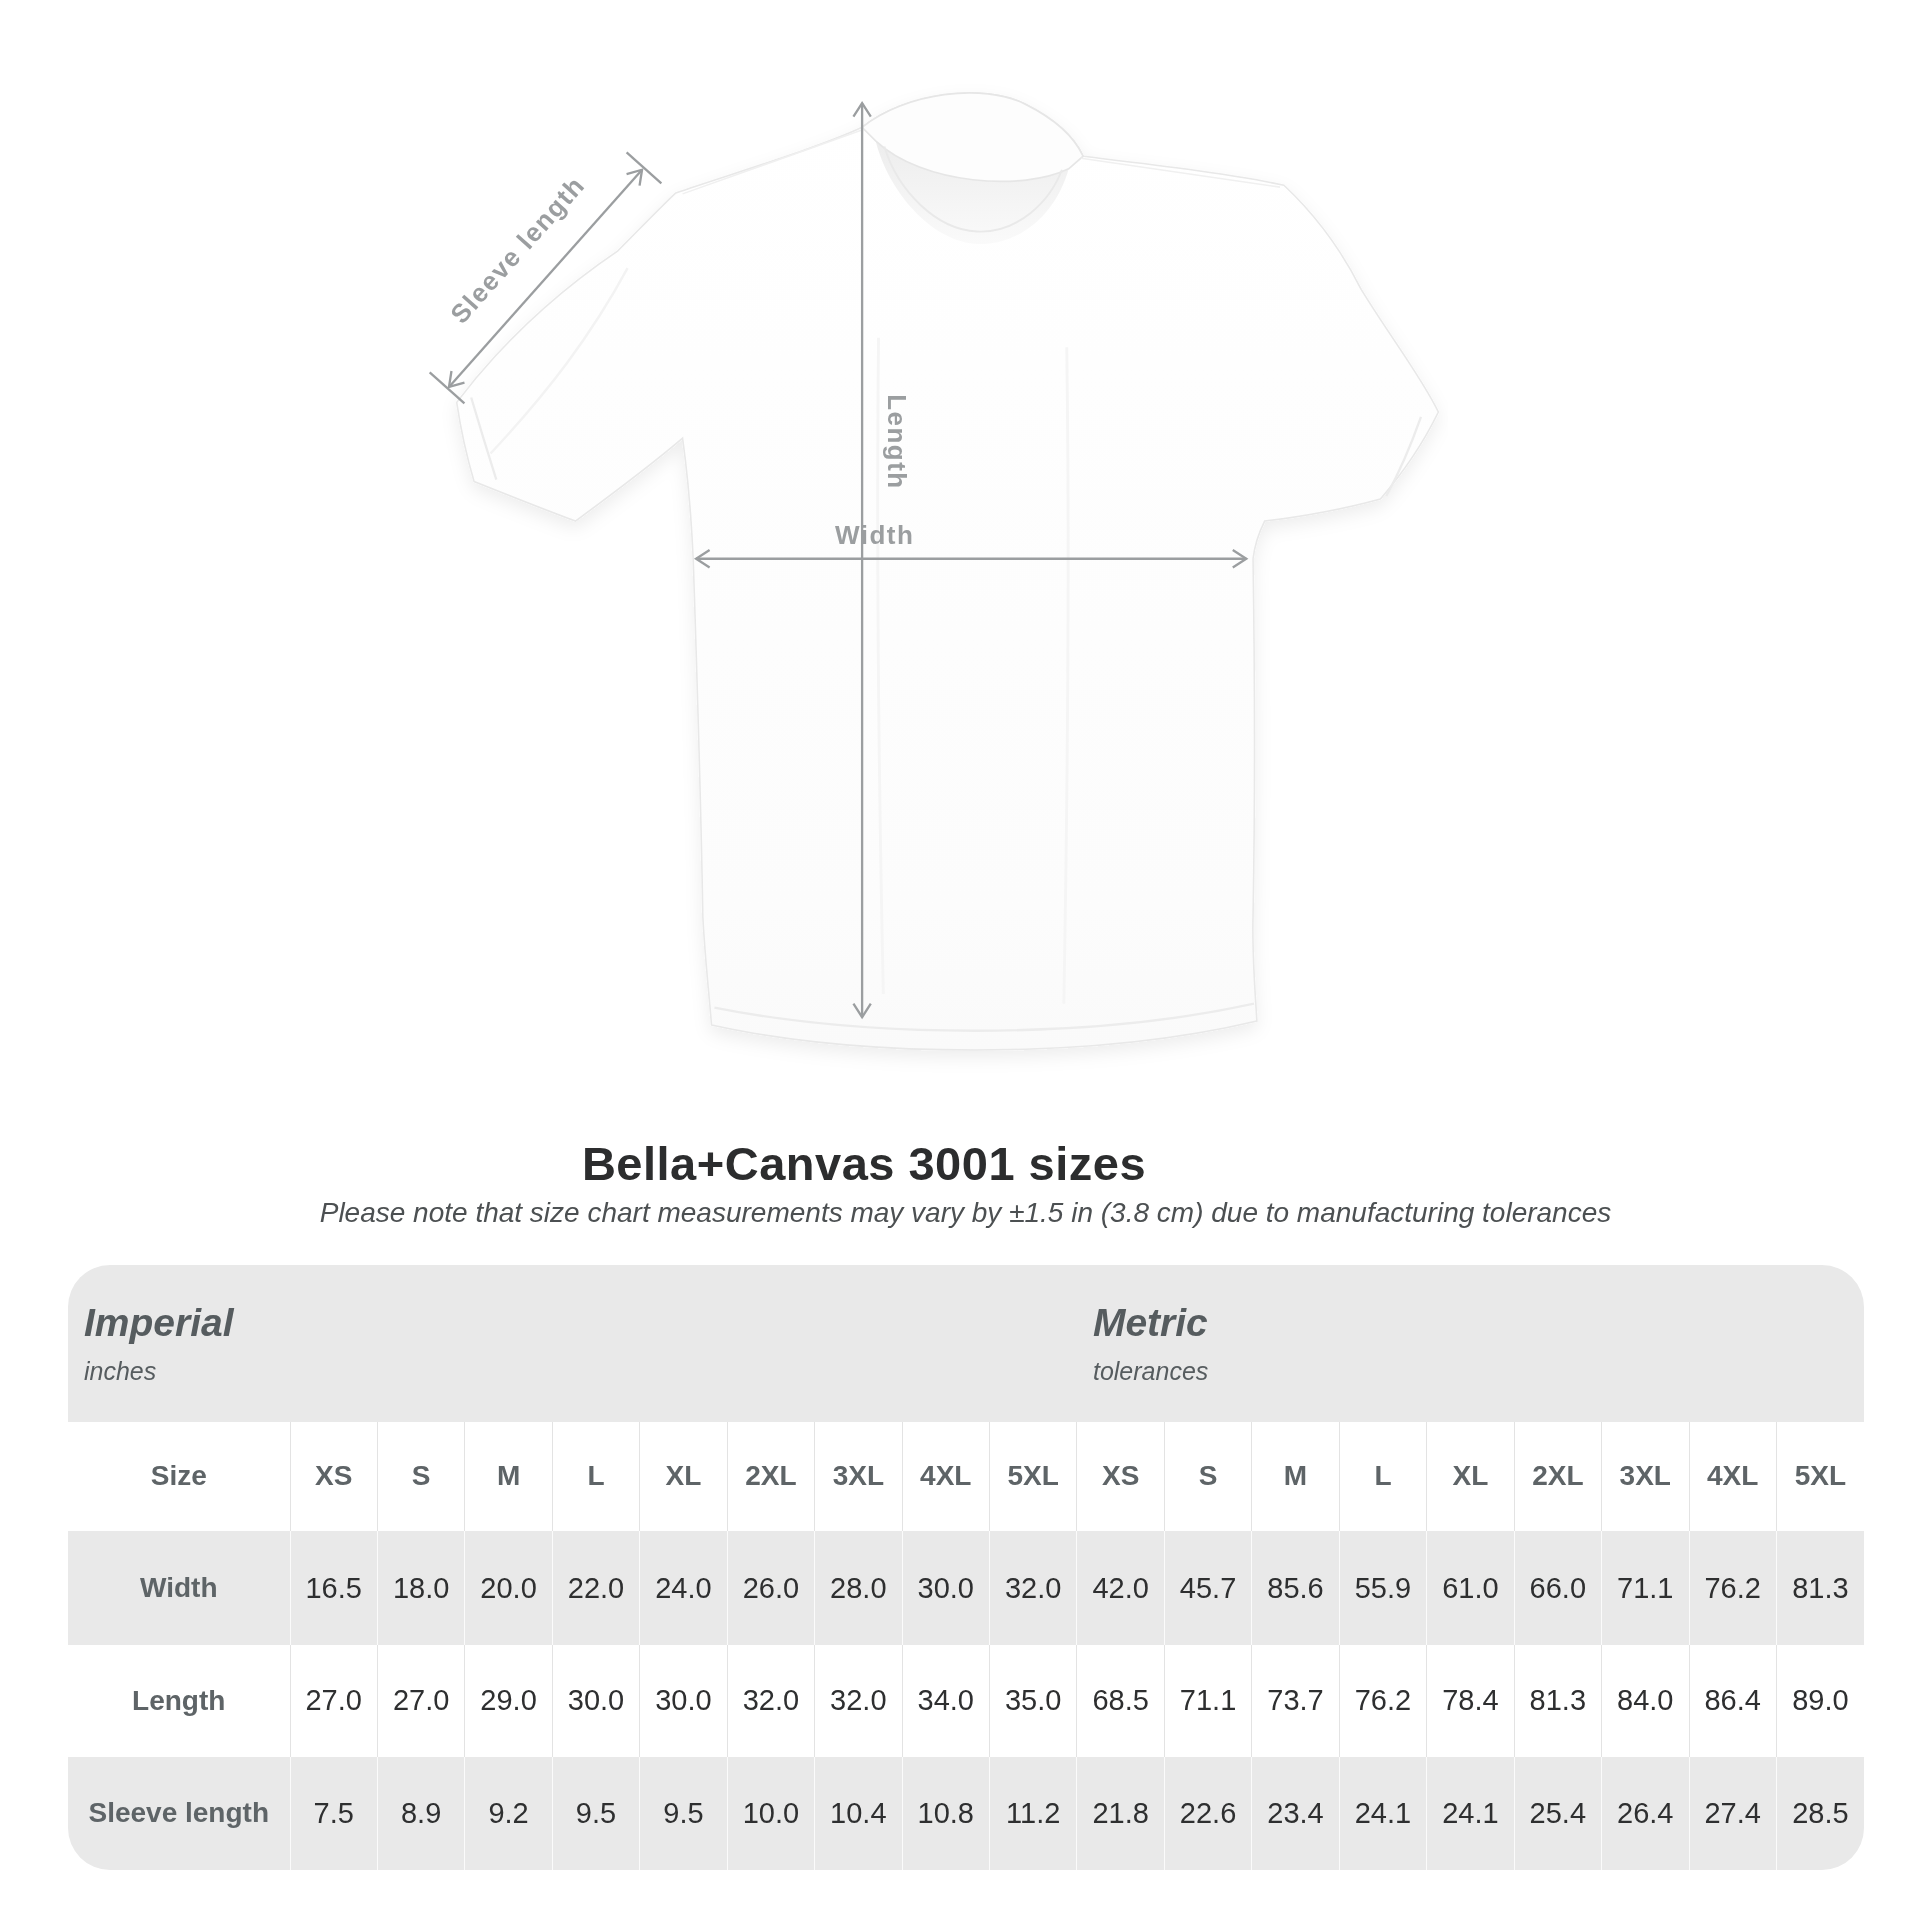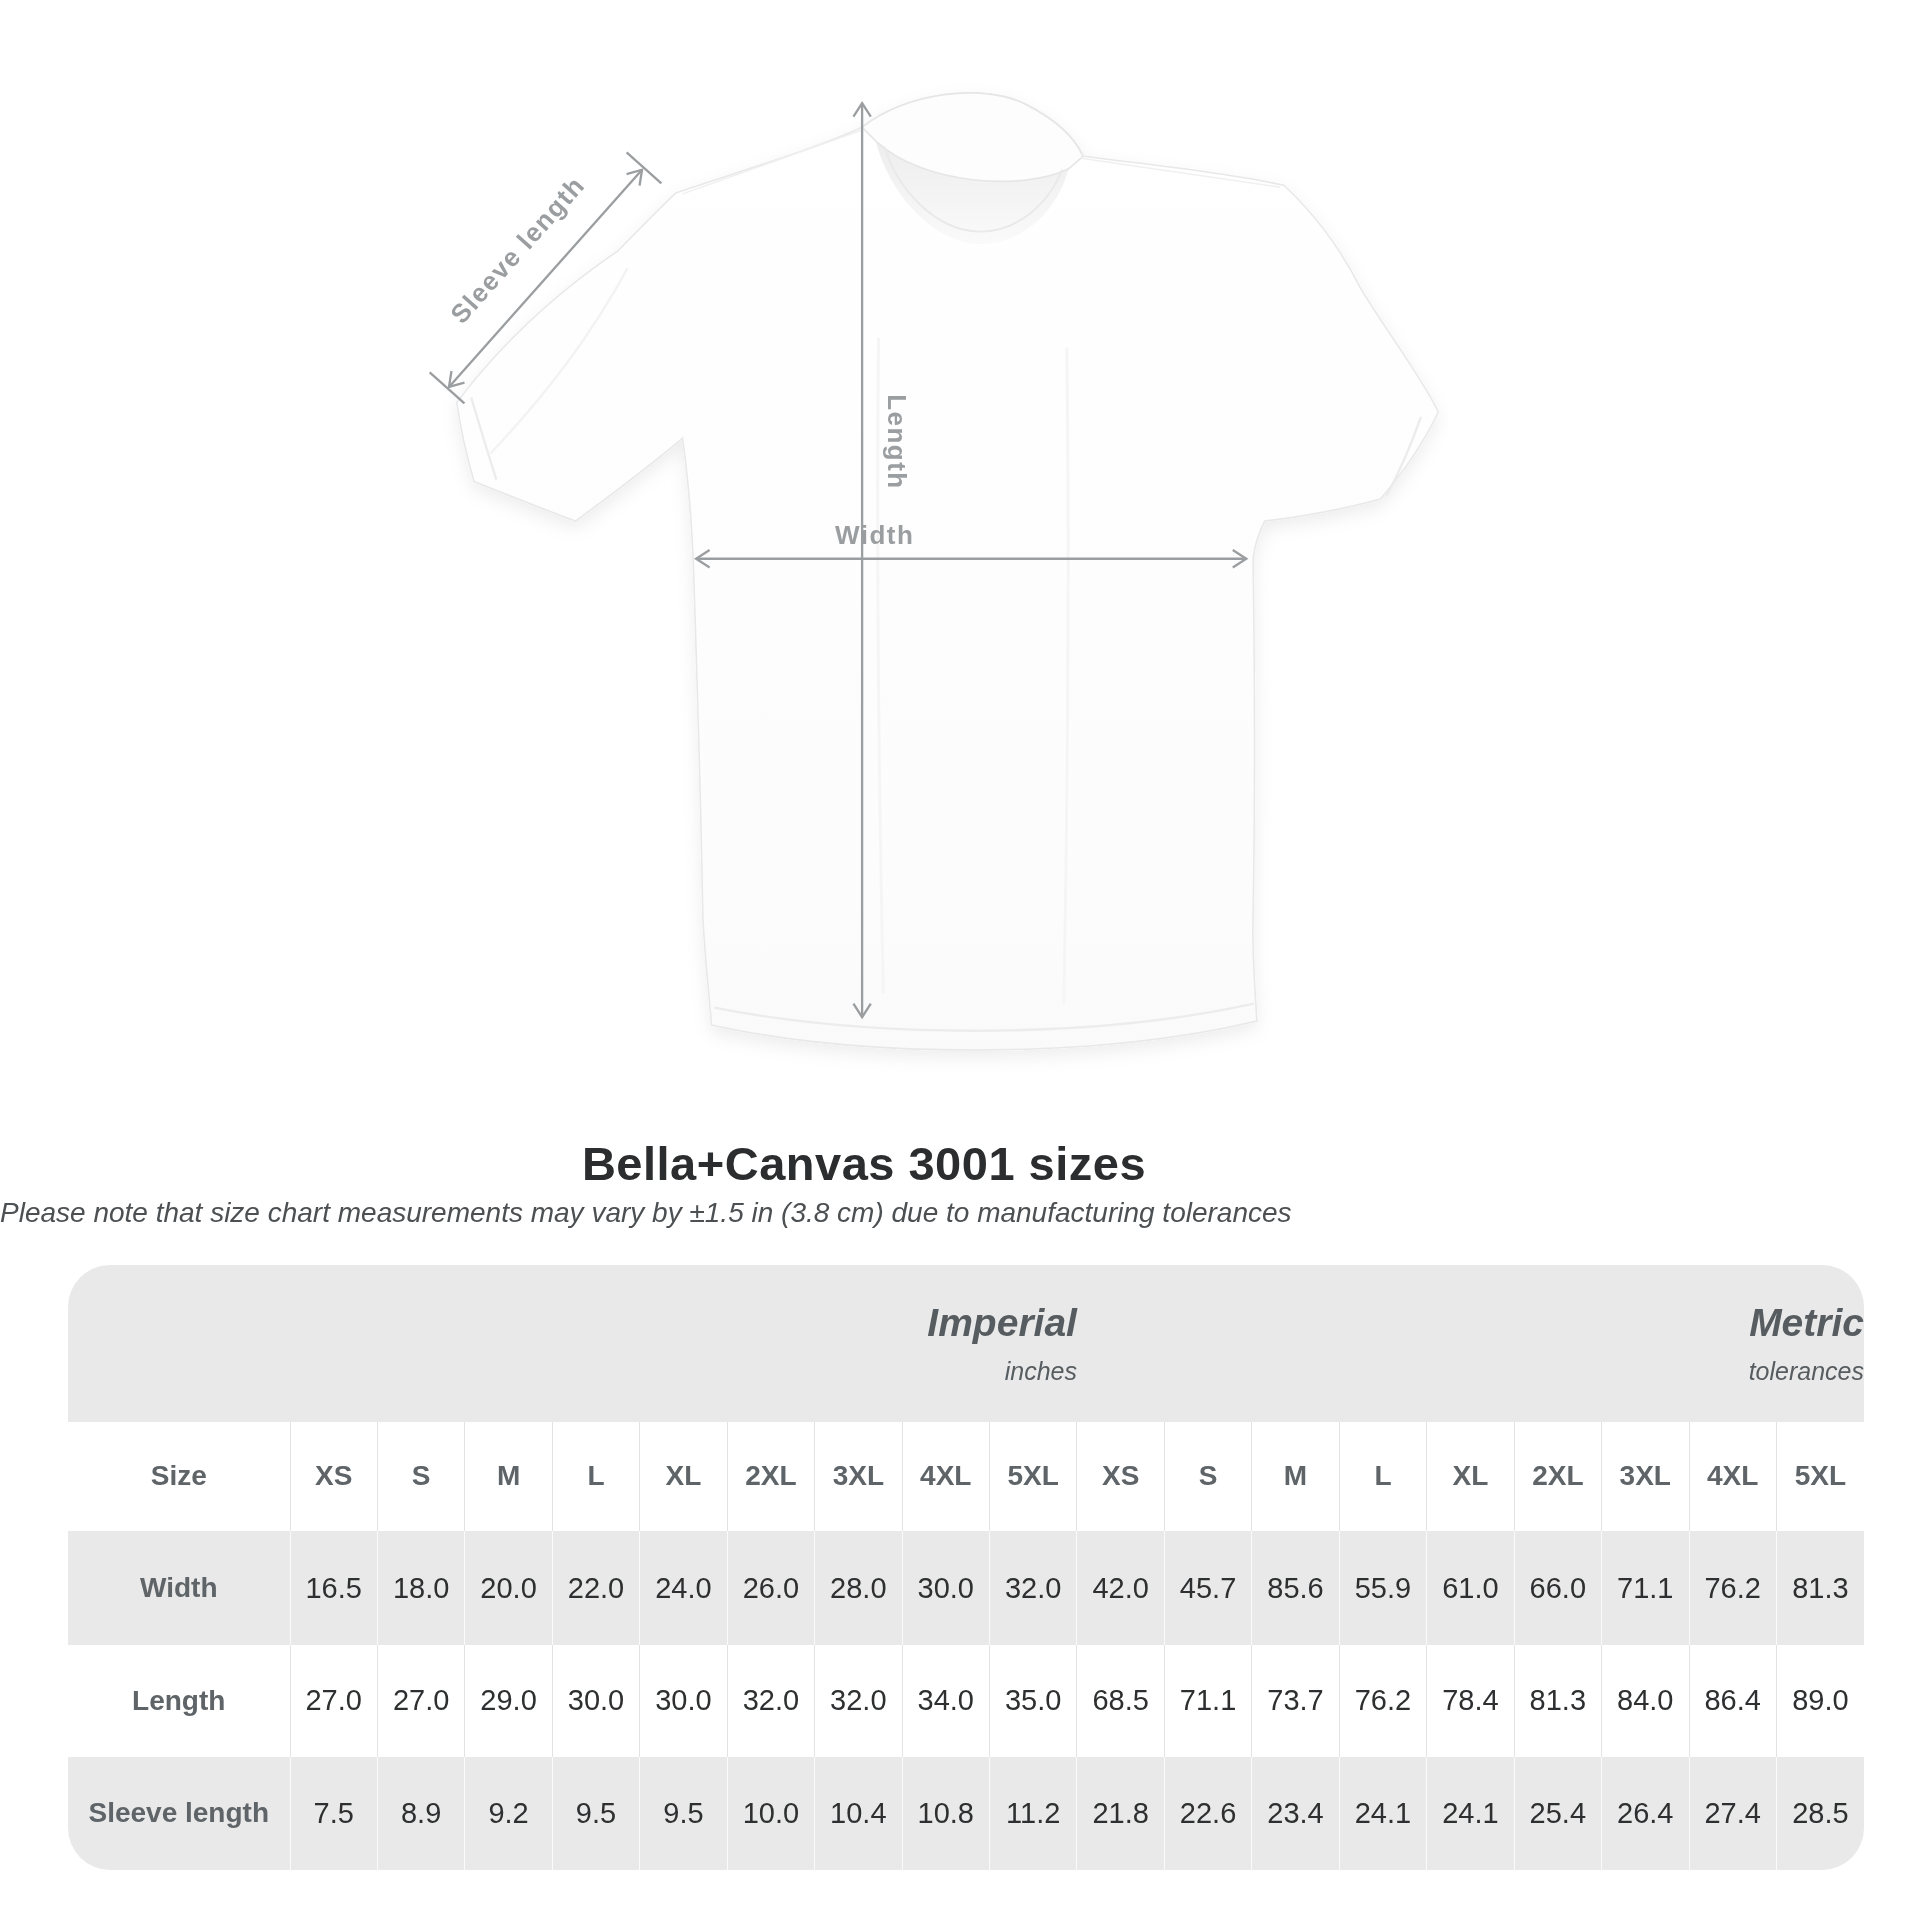--- a/index.html
+++ b/index.html
@@ -8,34 +8,34 @@
     font-family:"Liberation Sans","DejaVu Sans",sans-serif;
     -webkit-font-smoothing:antialiased;
   }
   .shirt-svg{position:absolute;left:338px;top:48px;}
   .measure-text{fill:#9b9ea0;font-weight:bold;letter-spacing:1.5px;}
   .chart-title{
     position:absolute;top:1137px;left:0;width:1728px;text-align:center;
     font-size:47px;font-weight:bold;color:#2c2d2e;line-height:1.15;letter-spacing:0.5px;
   }
   .chart-subtitle{
-    position:absolute;top:1196px;left:0;width:1931px;
+    position:absolute;top:1196px;left:0;width:1931px;text-align:center;
     font-size:28px;font-style:italic;color:#4c5052;line-height:1.2;
   }
   .table-wrap{
     position:absolute;left:68px;top:1265px;width:1796px;height:605px;
     border-radius:42px;overflow:hidden;background:#ffffff;
   }
   table.size-table{
     width:100%;height:100%;border-collapse:collapse;table-layout:fixed;
     font-family:"Liberation Sans","DejaVu Sans",sans-serif;
   }
   col.col-label{width:222px;}
   tr.band-row{height:156px;}
-  tr.band-row td{background:#e9e9e9;text-align:right;vertical-align:middle;padding:0;}
+  tr.band-row td{background:#e9e9e9;text-align:left;vertical-align:middle;padding:16px;}
   .unit-title{font-size:39px;font-weight:bold;font-style:italic;color:#565c5f;}
   .unit-sub{font-size:25px;font-style:italic;color:#565c5f;margin-top:11.6px;}
   tr.sizes-row{height:109px;}
   tr.row-a{height:114px;}
   tr.row-b{height:111px;}
   tr.row-c{height:113px;}
   th,td{padding:0;margin:0;vertical-align:middle;text-align:center;}
   th.lbl{font-size:28px;font-weight:bold;color:#5e6467;background:#ffffff;}
   th.szh{font-size:28px;font-weight:bold;color:#5e6467;background:#ffffff;margin-top:8px;}
   tr.data-row td{font-size:29px;font-weight:normal;color:#2e2f30;background:#ffffff;}

